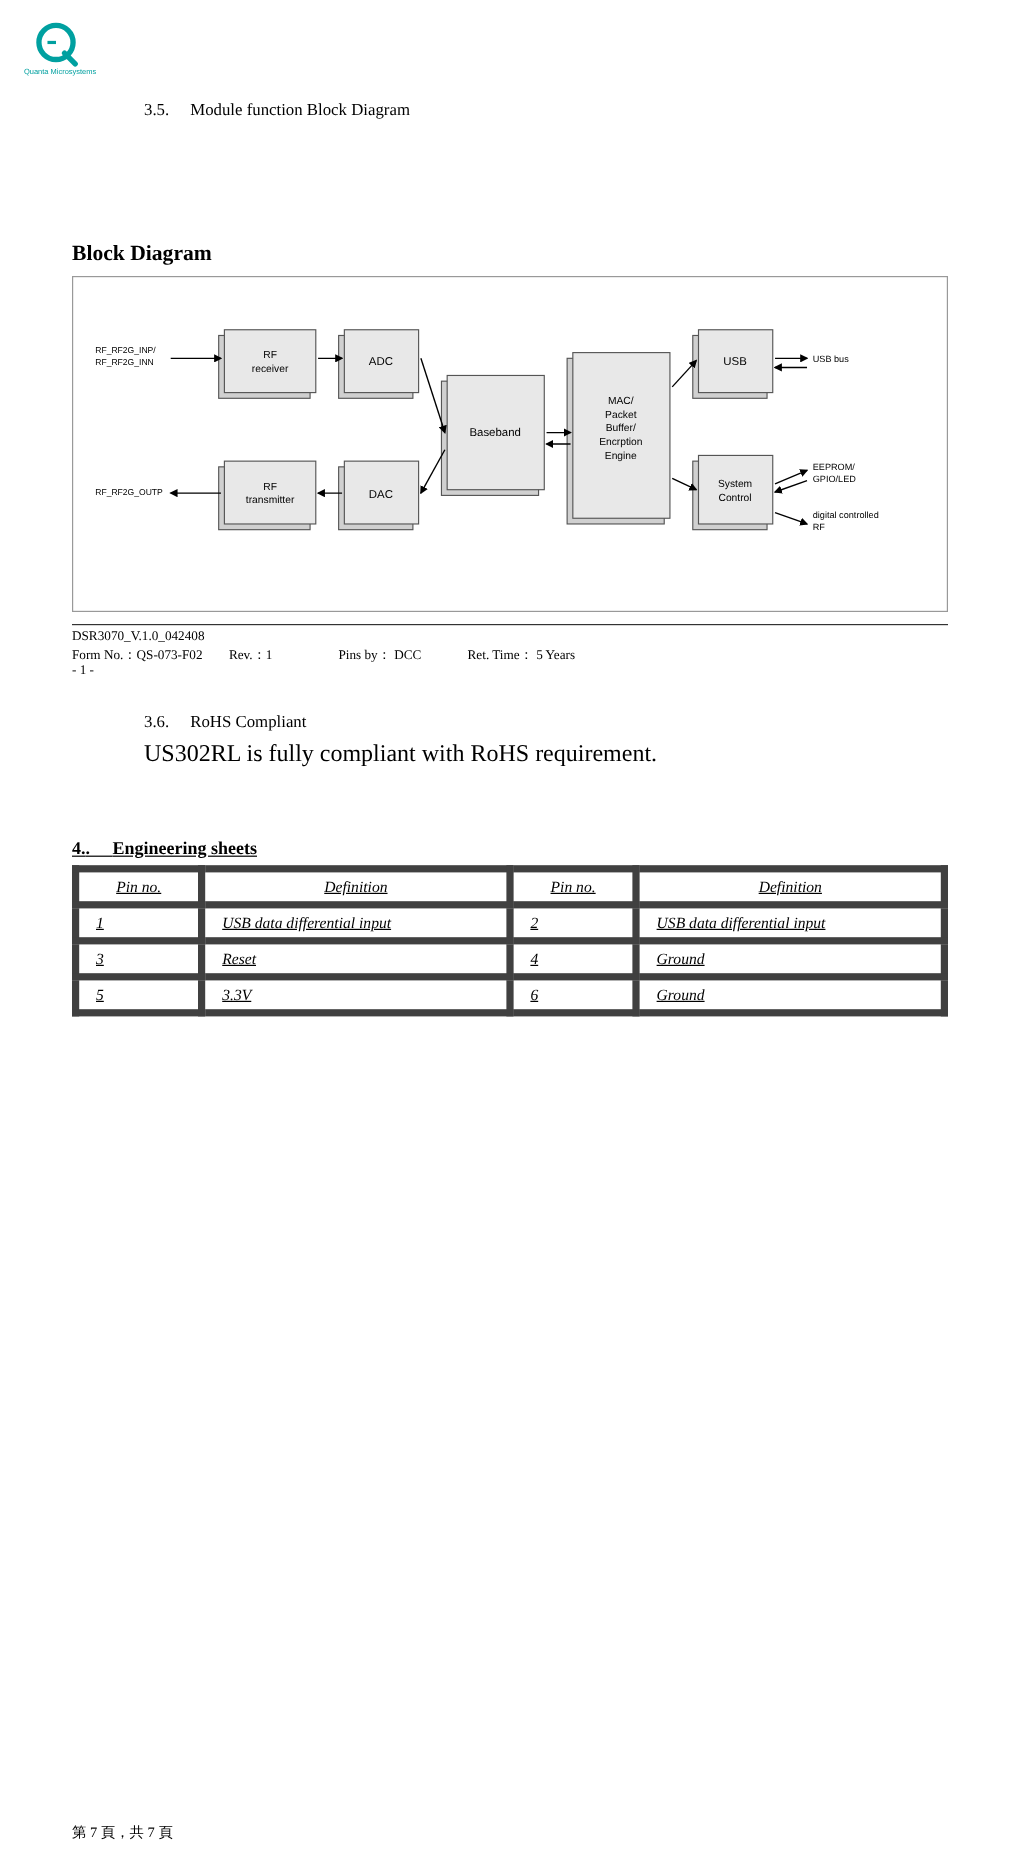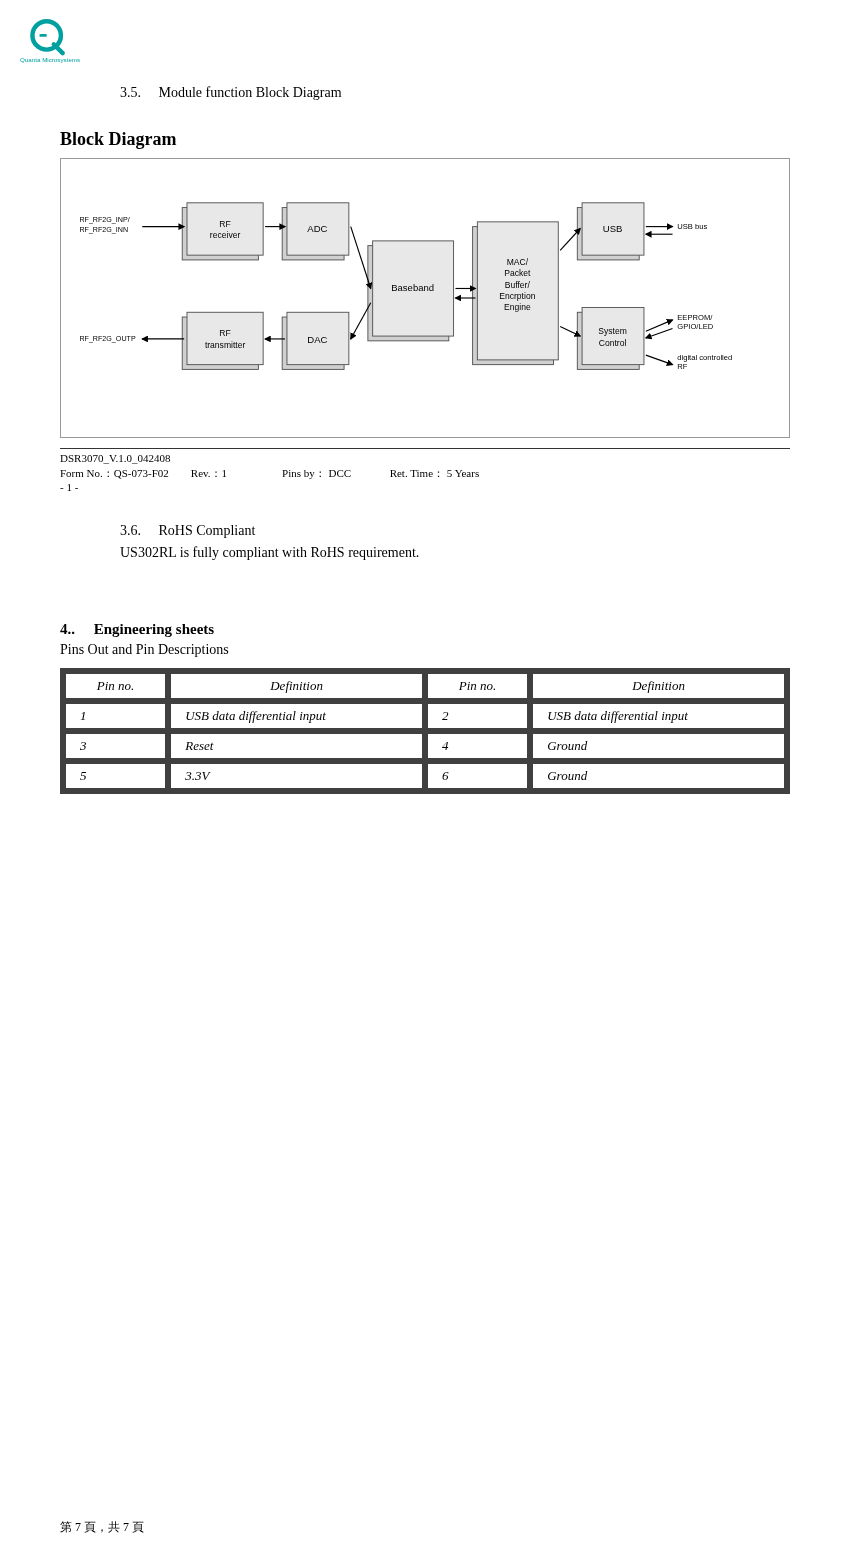--- a/index.html
+++ b/index.html
@@ -26,21 +26,21 @@
     }
     .section-heading {
       font-size: 14px;
       margin-bottom: 10px;
       margin-left: 60px;
     }
     .block-diagram-title {
       font-size: 18px;
       font-weight: bold;
       margin-bottom: 8px;
-      margin-top: 28px;
+      margin-top: 100px;
     }
     .diagram-container {
       border: 1px solid #999;
       padding: 20px 10px;
       margin-bottom: 10px;
       position: relative;
       height: 280px;
       background: #fff;
     }
     
@@ -61,24 +61,25 @@
     .footer-right { align-self: flex-start; }
     .section-36 {
       margin-top: 30px;
       margin-left: 60px;
     }
     .section-36-title {
       font-size: 14px;
       margin-bottom: 6px;
     }
     .section-36-body {
-      font-size: 14px;
+      font-size: 20px;
     }
     .section-4 {
       margin-top: 60px;
+      text-decoration: underline;
     }
     .section-4-title {
       font-size: 15px;
       font-weight: bold;
       margin-bottom: 4px;
     }
     .section-4-sub {
       font-size: 14px;
       margin-bottom: 10px;
     }
@@ -233,21 +234,20 @@
     <span>RoHS Compliant</span>
   </div>
   <div class="section-36-body">US302RL is fully compliant with RoHS requirement.</div>
 </div>
 
 <div class="section-4">
   <div class="section-4-title">
     <span>4.</span>.&nbsp;&nbsp;&nbsp;&nbsp;
     <span>Engineering sheets</span>
   </div>
-  <div class="section-4-sub">Pins Out and Pin Descriptions</div>
 
   <table class="pin-table">
     <thead>
       <tr>
         <th>Pin no.</th>
         <th>Definition</th>
         <th>Pin no.</th>
         <th>Definition</th>
       </tr>
     </thead>

